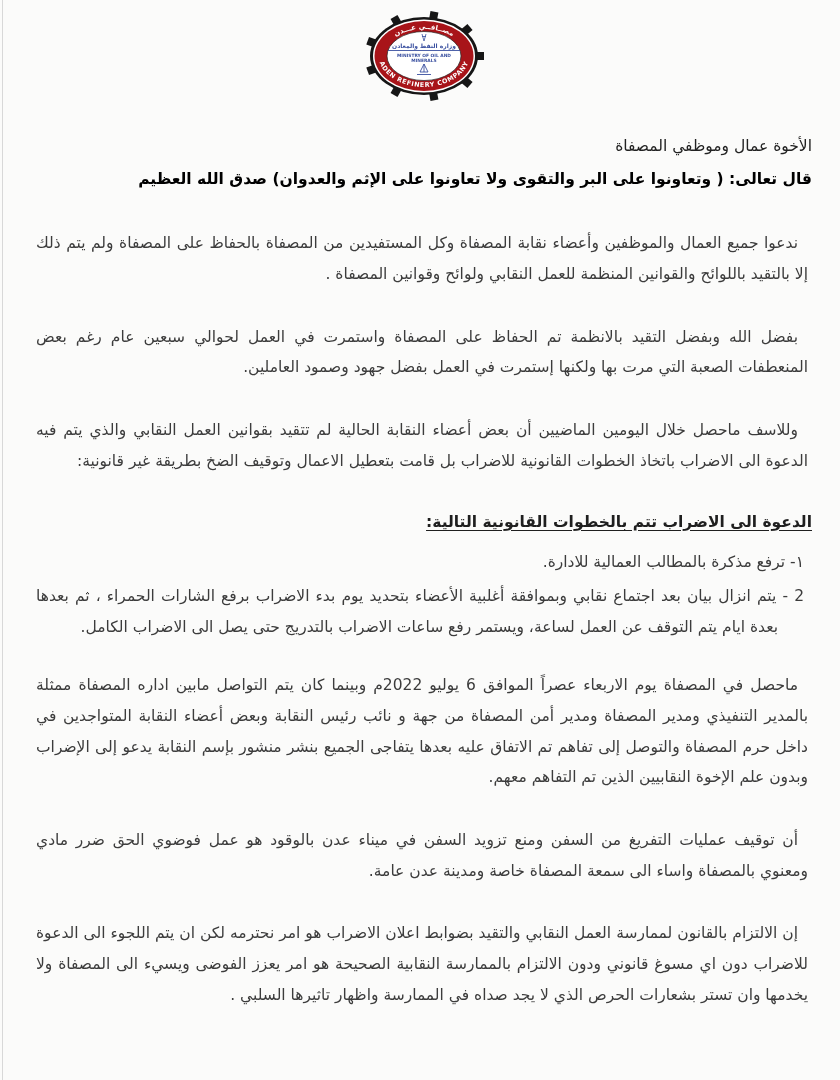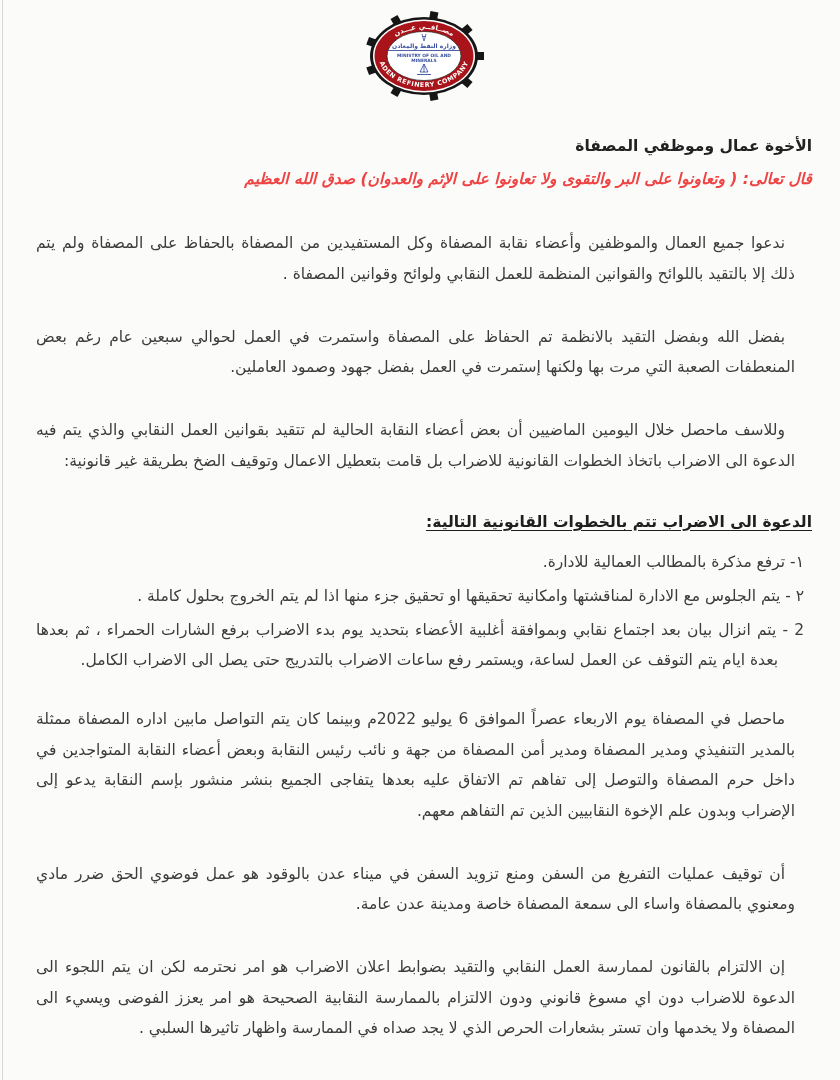--- a/index.html
+++ b/index.html
@@ -26,30 +26,29 @@
     display:flex;justify-content:center;
     margin-bottom:26px;
   }
   .logo-wrap svg{display:block;}
   .content{
     direction:rtl;
     font-size:15.5px;
     line-height:1.98;
   }
   .salutation{
-    font-weight:bold;color:#222;
+    font-weight:normal;color:#222;
     margin:0 0 2px 0;
   }
   .quote{
-    font-weight:bold;color:#ef4444;
+    font-weight:bold;color:#000000;
     margin:0 0 34px 0;
-    font-style:italic;
   }
   .para{
-    margin:0 17px 32px 0;
+    margin:0 4px 32px 0;
     text-align:justify;
     text-align-last:right;
     text-indent:10px;
     color:#3c3c3c;
   }
   .para.tight{margin-bottom:30px;}
   .list-heading{
     font-weight:bold;color:#1f1f1f;
     text-decoration:underline;
     text-underline-offset:3px;
@@ -130,21 +129,20 @@
     <p class="para">ندعوا جميع العمال والموظفين وأعضاء نقابة المصفاة وكل المستفيدين من المصفاة بالحفاظ على المصفاة ولم يتم ذلك إلا بالتقيد باللوائح والقوانين المنظمة للعمل النقابي ولوائح وقوانين المصفاة .</p>
 
     <p class="para">بفضل الله وبفضل التقيد بالانظمة تم الحفاظ على المصفاة واستمرت في العمل لحوالي سبعين عام رغم بعض المنعطفات الصعبة التي مرت بها ولكنها إستمرت في العمل بفضل جهود وصمود العاملين.</p>
 
     <p class="para tight">وللاسف ماحصل خلال اليومين الماضيين أن بعض أعضاء النقابة الحالية لم تتقيد بقوانين العمل النقابي والذي يتم فيه الدعوة الى الاضراب باتخاذ الخطوات القانونية للاضراب بل قامت بتعطيل الاعمال وتوقيف الضخ بطريقة غير قانونية:</p>
 
     <p class="list-heading">الدعوة الى الاضراب تتم بالخطوات القانونية التالية:</p>
 
     <div class="list">
       <div class="list-item">١- ترفع  مذكرة بالمطالب العمالية للادارة.</div>
-      <div class="list-item">٢ - يتم الجلوس مع الادارة لمناقشتها وامكانية تحقيقها او تحقيق جزء منها اذا لم يتم الخروج  بحلول كاملة .</div>
       <div class="list-item">2 - يتم انزال بيان بعد اجتماع نقابي وبموافقة أغلبية الأعضاء  بتحديد يوم بدء الاضراب برفع الشارات  الحمراء ، ثم بعدها بعدة ايام يتم التوقف عن العمل لساعة، ويستمر رفع ساعات  الاضراب بالتدريج  حتى يصل الى الاضراب الكامل.</div>
     </div>
 
     <div class="closing">
       <p class="para">ماحصل في المصفاة  يوم الاربعاء عصراً الموافق 6 يوليو 2022م وبينما كان يتم  التواصل مابين اداره المصفاة ممثلة  بالمدير التنفيذي ومدير المصفاة ومدير أمن المصفاة من جهة  و  نائب رئيس النقابة وبعض أعضاء النقابة المتواجدين في داخل حرم المصفاة والتوصل إلى تفاهم تم الاتفاق عليه بعدها يتفاجى الجميع بنشر منشور بإسم النقابة يدعو إلى الإضراب وبدون علم الإخوة النقابيين الذين تم التفاهم معهم.</p>
 
       <p class="para">أن توقيف عمليات التفريغ من السفن ومنع تزويد السفن في  ميناء عدن بالوقود هو عمل  فوضوي الحق ضرر مادي ومعنوي بالمصفاة واساء الى سمعة المصفاة خاصة ومدينة عدن عامة.</p>
 
       <p class="para">إن الالتزام بالقانون لممارسة  العمل النقابي والتقيد بضوابط اعلان الاضراب هو امر نحترمه لكن ان يتم اللجوء الى الدعوة للاضراب دون اي مسوغ قانوني ودون الالتزام بالممارسة النقابية الصحيحة هو امر يعزز الفوضى ويسيء الى المصفاة ولا يخدمها وان تستر  بشعارات الحرص الذي لا يجد صداه في الممارسة واظهار تاثيرها السلبي .</p>
     </div>

